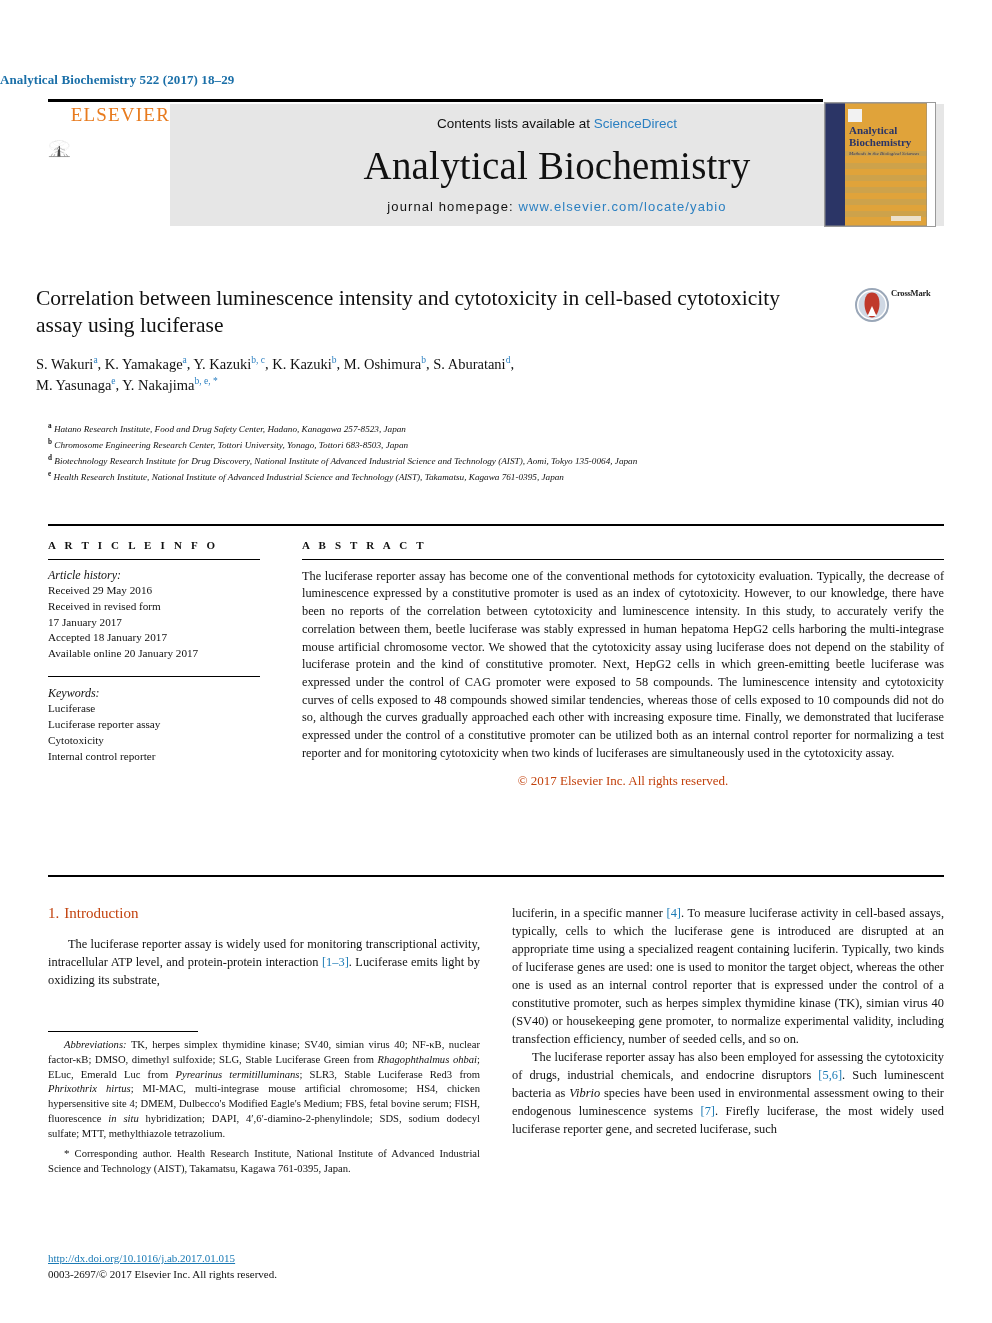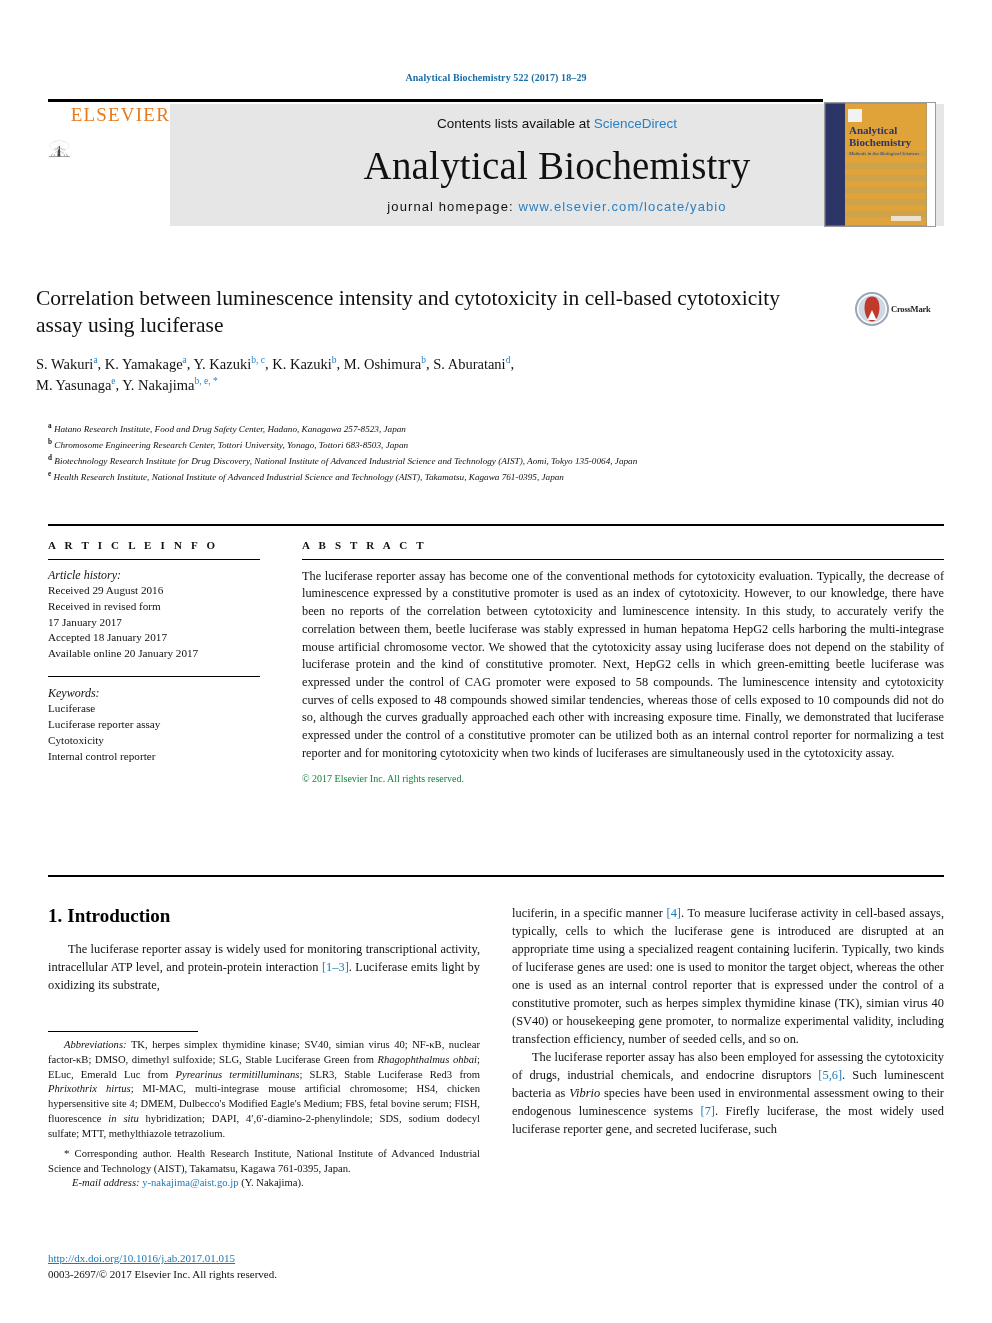--- a/index.html
+++ b/index.html
@@ -21,23 +21,22 @@
     width: 992px;
     height: 1323px;
   }
 
   
   .running-head {
     position: absolute;
     top: 72px;
     left: 0;
     width: 992px;
-    text-align: center;
-    font-family: "Liberation Serif", serif;
-    font-size: 10px;
+    font-family: "Liberation Serif", serif;
+    font-size: 13px;
     font-weight: bold;
     color: #1a6fa8;
     letter-spacing: 0.1px;
   }
 
   
   .banner-wrap {
     position: absolute;
     left: 48px;
     top: 99px;
@@ -168,21 +167,21 @@
   .aff-row { margin-bottom: 0px; }
 
   
   .crossmark {
     position: absolute;
     left: 855px;
     top: 288px;
     width: 80px;
     height: 42px;
     display: flex;
-    align-items: center;
+    align-items: flex-start;
   }
   .crossmark-label {
     font-family: "Liberation Serif", serif;
     font-size: 8.5px;
     font-weight: bold;
     color: #222;
     margin-left: 2px;
     letter-spacing: -0.2px;
   }
 
@@ -236,23 +235,23 @@
   .abstract-text {
     font-size: 12.3px;
     line-height: 1.44;
     text-align: justify;
     color: #111;
     margin: 0;
     hyphens: none;
   }
   .copyright {
     margin-top: 11px;
-    font-size: 10px;
-    text-align: left;
-    color: #15803d;
+    font-size: 13px;
+    text-align: center;
+    color: #c2410c;
   }
   .band-rule-bottom {
     position: absolute;
     left: 48px;
     top: 875px;
     width: 896px;
     height: 1.5px;
     background: #000;
   }
 
@@ -262,24 +261,24 @@
     left: 48px;
     top: 905px;
     width: 896px;
     display: flex;
     flex-direction: row;
   }
   .bcol { width: 432px; flex: 0 0 432px; }
   .bgap { width: 32px; flex: 0 0 32px; }
 
   .h2 {
-    font-size: 19px;
-    font-weight: bold;
+    font-size: 15px;
+    font-weight: normal;
     margin: 0 0 14px 0;
-    color: #000000;
+    color: #c2410c;
   }
   .h2 .num { margin-right: 5px; }
   p.body {
     font-size: 12.4px;
     line-height: 1.45;
     text-align: justify;
     margin: 0;
     color: #111;
     text-indent: 20px;
   }
@@ -430,21 +429,21 @@
   </div>
 
   <div class="band">
     <div class="band-rule-top"></div>
     <div class="band-cols">
 
       <div class="col-info">
         <div class="sec-head">A R T I C L E   I N F O</div>
         <div class="thin-rule"></div>
         <div class="info-label">Article history:</div>
-        <div class="info-line">Received 29 August 2016</div>
+        <div class="info-line">Received 29 May 2016</div>
         <div class="info-line">Received in revised form</div>
         <div class="info-line">17 January 2017</div>
         <div class="info-line">Accepted 18 January 2017</div>
         <div class="info-line">Available online 20 January 2017</div>
         <div class="thin-rule" style="margin-top:14px;margin-bottom:9px;"></div>
         <div class="kw-block">
           <div class="info-label">Keywords:</div>
           <div class="info-line">Luciferase</div>
           <div class="info-line">Luciferase reporter assay</div>
           <div class="info-line">Cytotoxicity</div>
@@ -480,21 +479,20 @@
       <p class="body cont"><span>luciferin, in a specific manner </span><span class="ref">[4]</span><span>. To measure luciferase activity in cell-based assays, typically, cells to which the luciferase gene is introduced are disrupted at an appropriate time using a specialized reagent containing luciferin. Typically, two kinds of luciferase genes are used: one is used to monitor the target object, whereas the other one is used as an internal control reporter that is expressed under the control of a constitutive promoter, such as herpes simplex thymidine kinase (TK), simian virus 40 (SV40) or housekeeping gene promoter, to normalize experimental validity, including transfection efficiency, number of seeded cells, and so on.</span></p>
       <p class="body" style="margin-top:0;"><span>The luciferase reporter assay has also been employed for assessing the cytotoxicity of drugs, industrial chemicals, and endocrine disruptors </span><span class="ref">[5,6]</span><span>. Such luminescent bacteria as </span><span class="ital">Vibrio</span><span> species have been used in environmental assessment owing to their endogenous luminescence systems </span><span class="ref">[7]</span><span>. Firefly luciferase, the most widely used luciferase reporter gene, and secreted luciferase, such</span></p>
     </div>
 
   </div>
 
   <div class="footnotes">
     <div class="fn-rule"></div>
     <p class="fn fn-indent"><span class="lbl">Abbreviations:</span><span> TK, herpes simplex thymidine kinase; SV40, simian virus 40; NF-κB, nuclear factor-κB; DMSO, dimethyl sulfoxide; SLG, Stable Luciferase Green from </span><span class="ital">Rhagophthalmus ohbai</span><span>; ELuc, Emerald Luc from </span><span class="ital">Pyrearinus termitilluminans</span><span>; SLR3, Stable Luciferase Red3 from </span><span class="ital">Phrixothrix hirtus</span><span>; MI-MAC, multi-integrase mouse artificial chromosome; HS4, chicken hypersensitive site 4; DMEM, Dulbecco's Modified Eagle's Medium; FBS, fetal bovine serum; FISH, fluorescence </span><span class="ital">in situ</span><span> hybridization; DAPI, 4′,6′-diamino-2-phenylindole; SDS, sodium dodecyl sulfate; MTT, methylthiazole tetrazolium.</span></p>
     <p class="fn fn-star fn-indent"><span class="star">*</span><span> Corresponding author. Health Research Institute, National Institute of Advanced Industrial Science and Technology (AIST), Takamatsu, Kagawa 761-0395, Japan.</span></p>
-    <p class="fn fn-indent" style="text-indent:24px;"><span class="lbl">E-mail address:</span> <a class="link" href="#" style="text-decoration:none">y-nakajima@aist.go.jp</a><span> (Y. Nakajima).</span></p>
   </div>
 
   <div class="doi-block">
     <a class="doi" href="#">http://dx.doi.org/10.1016/j.ab.2017.01.015</a>
     <div class="issn">0003-2697/© 2017 Elsevier Inc. All rights reserved.</div>
   </div>
 
 </div>
 
 </body></html>

